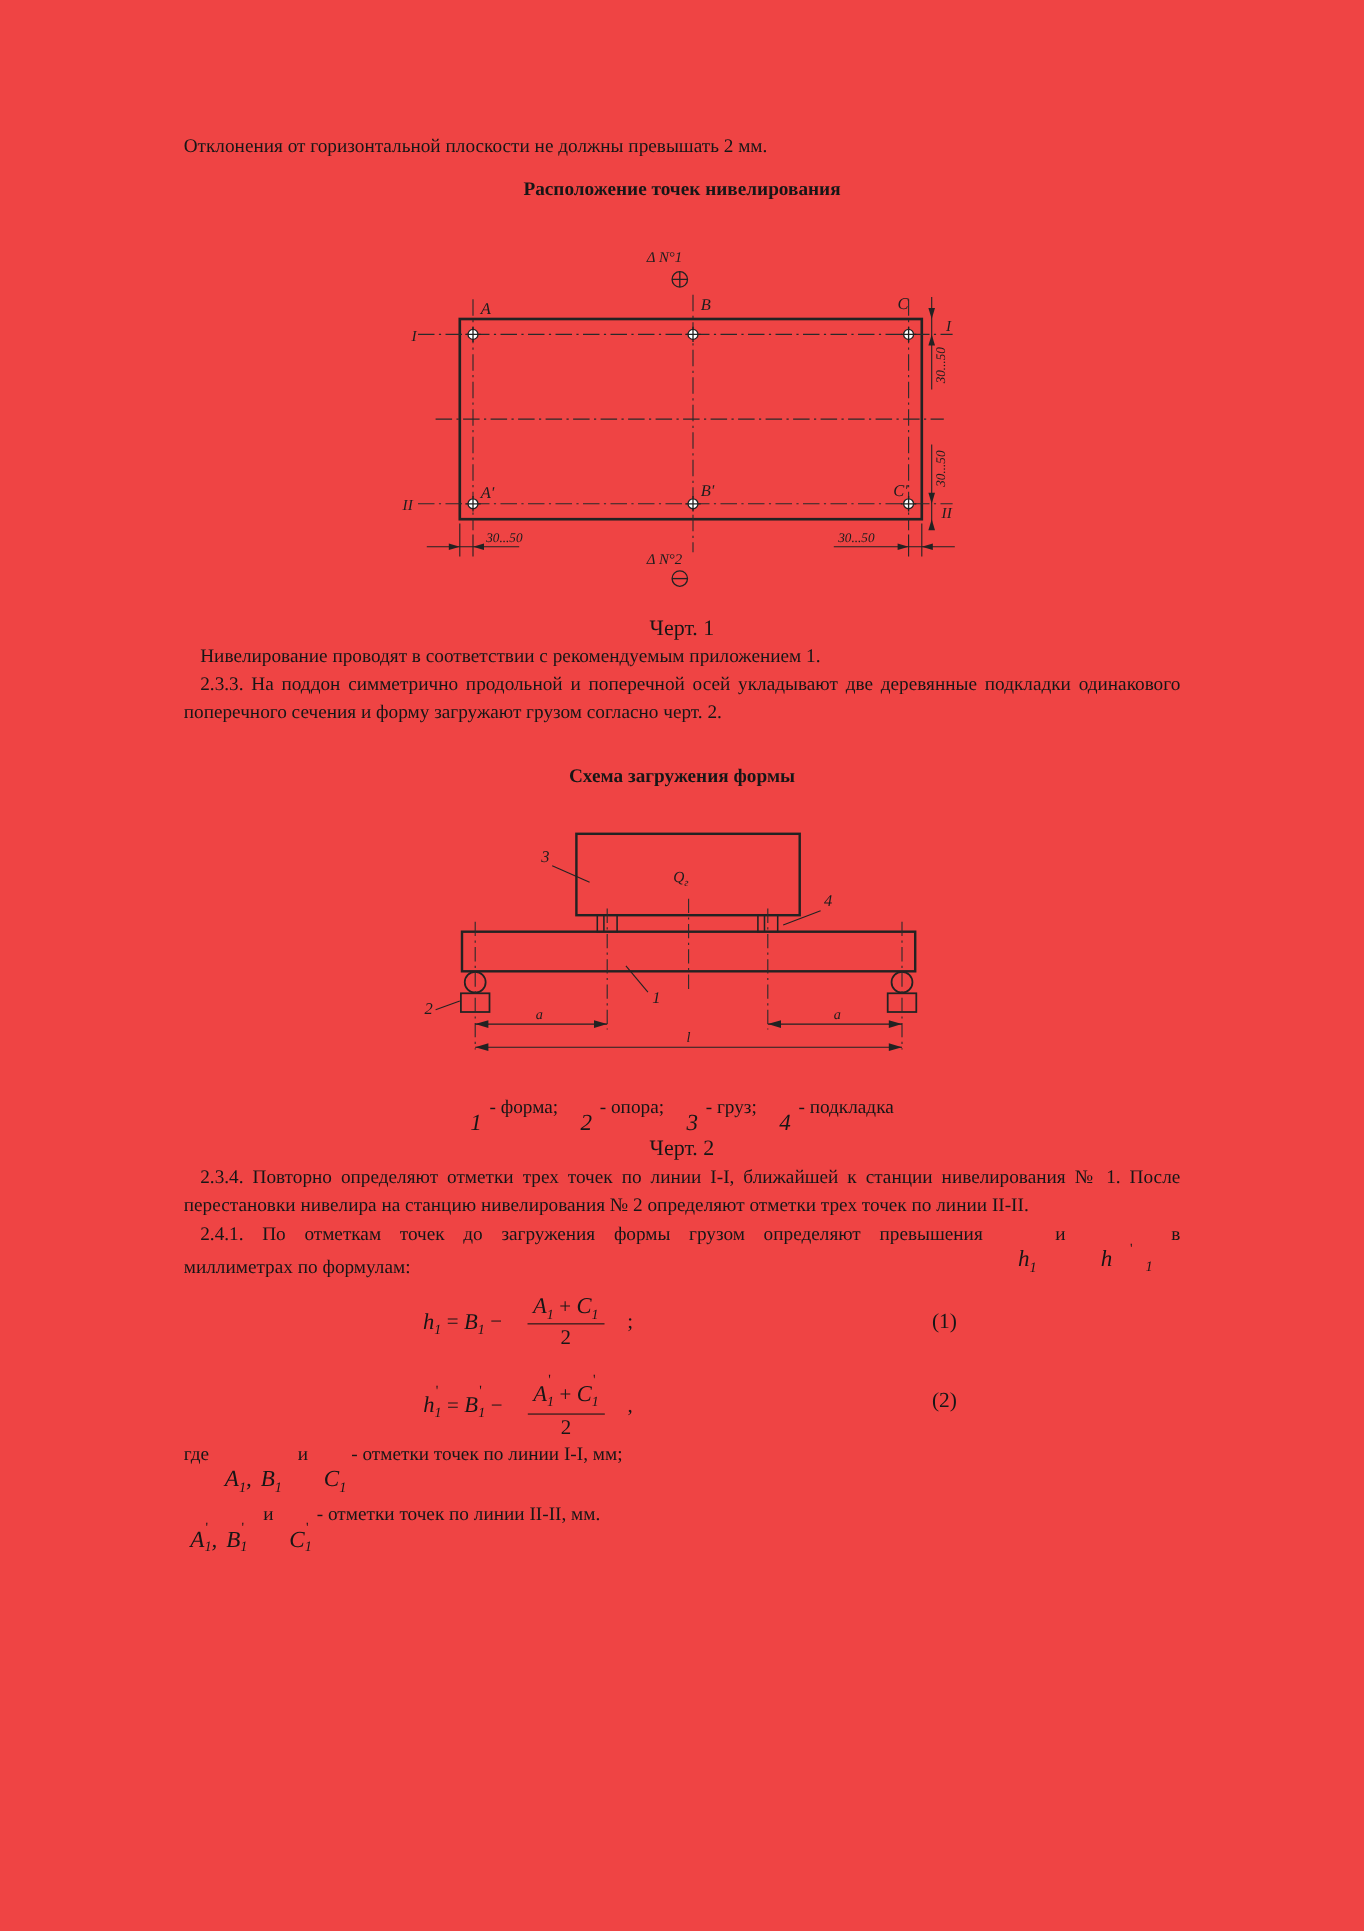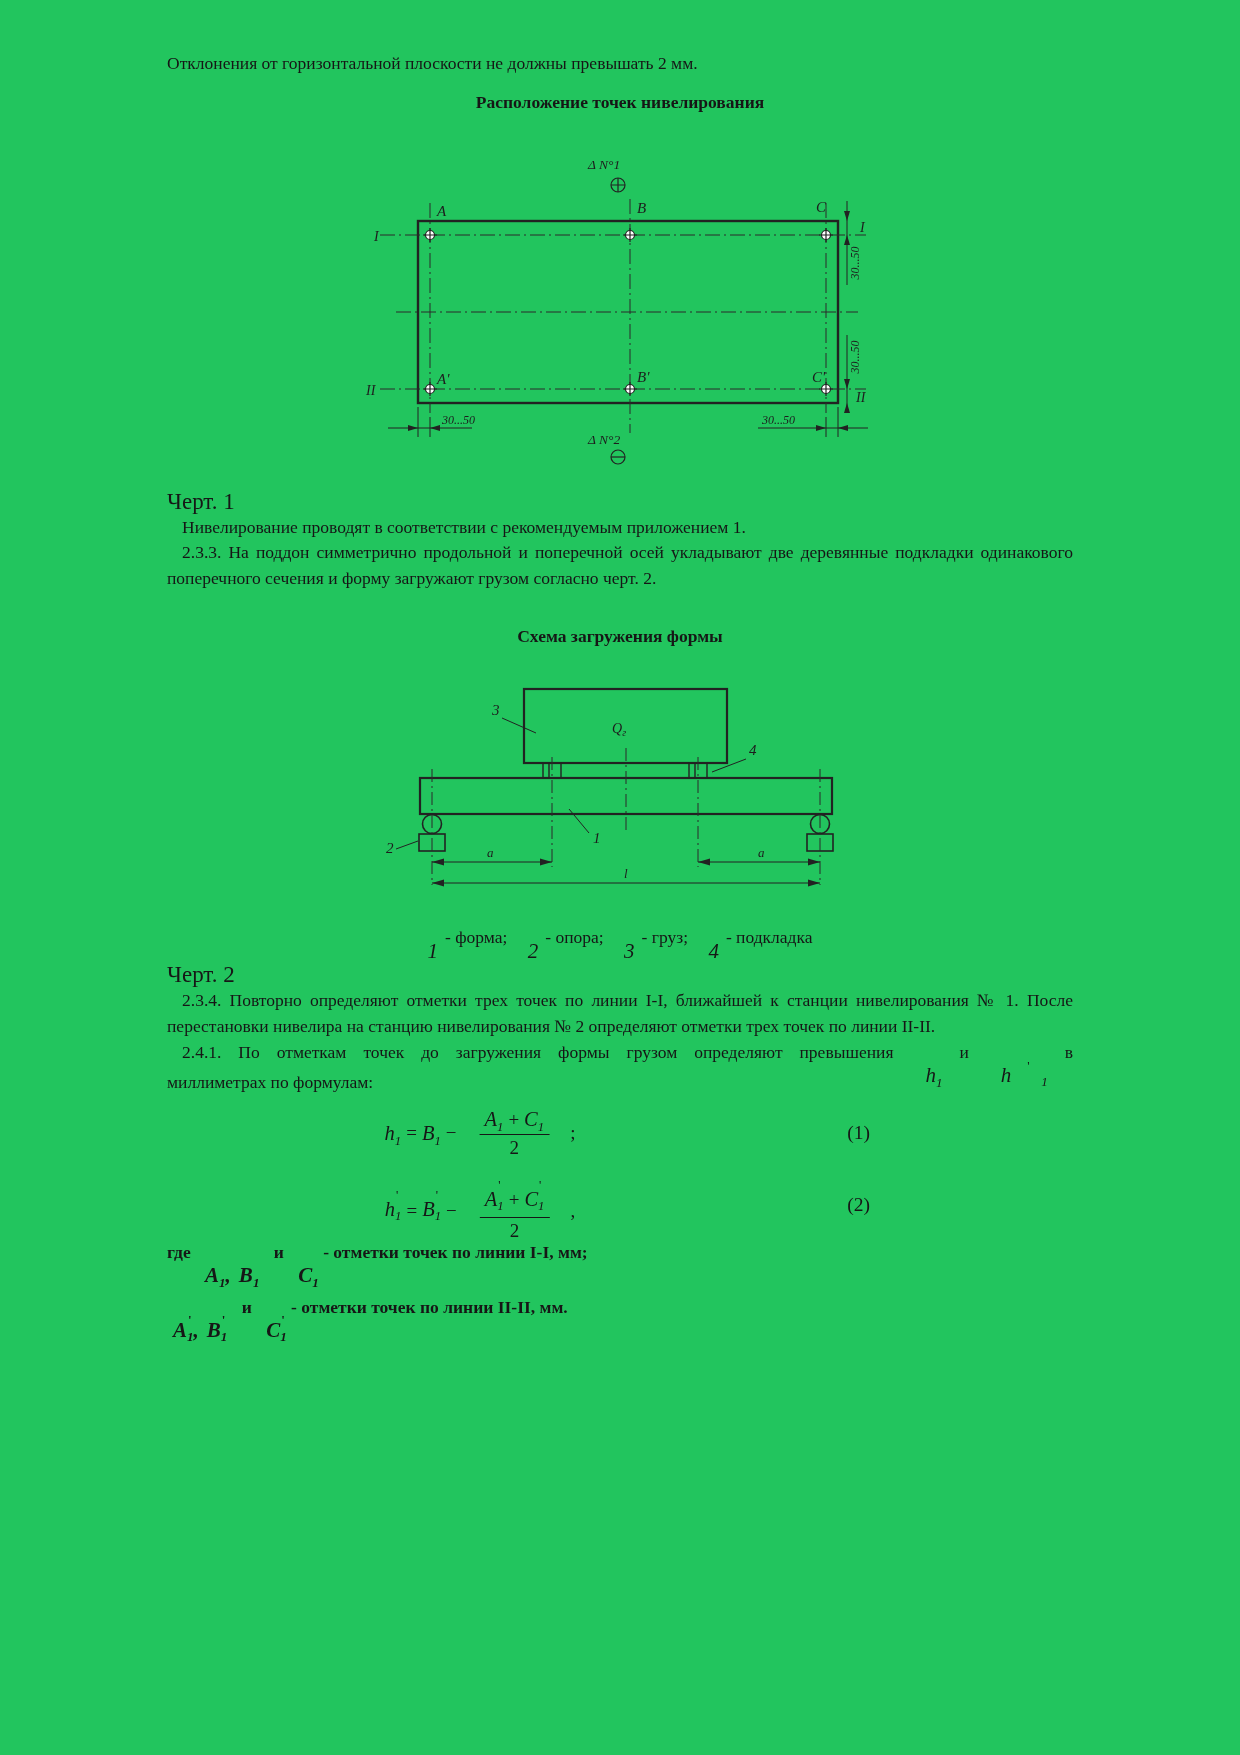--- a/index.html
+++ b/index.html
@@ -1,30 +1,30 @@
 <!DOCTYPE html>
 <html><head>
 <meta charset="utf-8">
 <style>
   html,body{margin:0;padding:0;background:#ffffff;}
   .page{
     width:1240px;height:1755px;box-sizing:border-box;position:relative;
-    background:#22c55e;overflow:hidden;
-    padding:51px 167px 0 167px;
+    background:#ef4444;overflow:hidden;
+    padding:120px 167px 0 167px;
     font-family:"Liberation Serif", serif;color:#161616;
   }
   p.body{font-size:17.5px;line-height:25.5px;text-align:justify;margin:0;}
   p.ind{text-indent:15px;}
   .last-just{text-align-last:justify;}
   h3.sec{font-size:17.5px;line-height:26px;text-align:center;font-weight:bold;margin:12px 0 0 0;}
   .figwrap{text-align:center;}
   .figwrap svg{display:block;margin:0 auto;}
   svg text{font-family:"Liberation Serif", serif;fill:#1d1d1d;}
   .figcap{text-align:center;font-size:17.5px;line-height:26px;}
-  .chert{font-size:23px;line-height:26px;}
+  .chert{text-align:center;font-size:20px;line-height:26px;}
   .dropped{display:inline-block;font-style:italic;}
   .capf{font-size:23px;transform:translateY(18px);margin:0 9px;}
   .captext{margin-left:24px;}
   .capn{font-size:21px;transform:translateY(15px);margin-right:7px;}
   .capt{margin-right:16px;}
   .hvar{font-size:21px;transform:translateY(24px);}
   .wvars{font-size:21px;transform:translateY(24px);}
   .wlead{margin-right:10px;}
   .wand{margin:0 10px;}
   sub{line-height:0;}
@@ -43,21 +43,21 @@
   }
   .feq .op{font-style:normal;font-size:19px;padding:0 5px;}
   .frac{display:inline-block;text-align:center;vertical-align:middle;margin:0 18px;}
   .fnum{display:block;border-bottom:1.3px solid #161616;padding:0 5px 3px 5px;}
   .fden{display:block;font-style:normal;font-size:19px;padding-top:2px;}
   .fend{font-style:normal;font-size:19px;margin-left:3px;}
   .fno{position:absolute;right:203px;top:16px;font-size:19.5px;}
   .mt-p3{margin-top:22px;}
   .mt-p5{margin-top:30px;}
   .mt-p8{margin-top:42px;}
-  .where-line{font-size:17.5px;line-height:26px;font-weight:bold;}
+  .where-line{font-size:17.5px;line-height:26px;}
   .where-1{margin-top:2px;}
   .where-2{margin-top:28px;padding-left:6px;}
 </style>
 </head>
 <body>
 
 <div class="page">
 
   <p class="body">Отклонения от горизонтальной плоскости не должны превышать 2 мм.</p>
 

